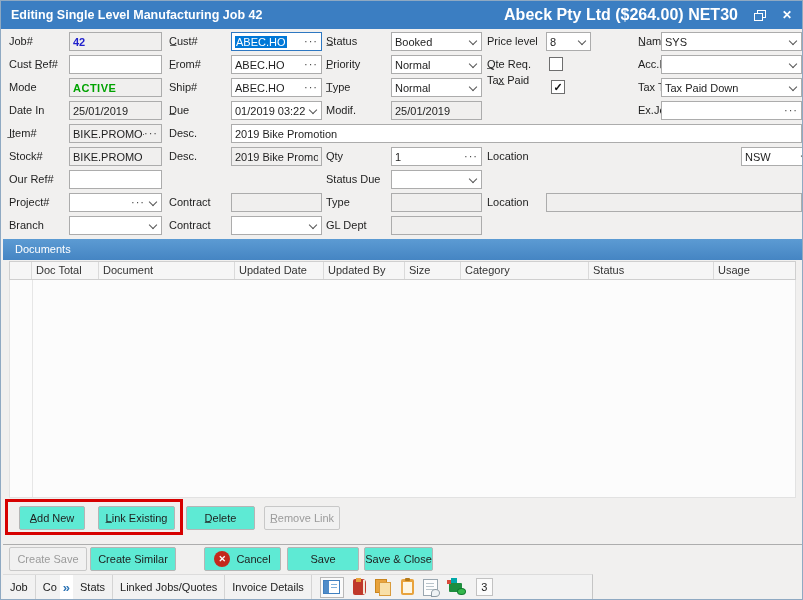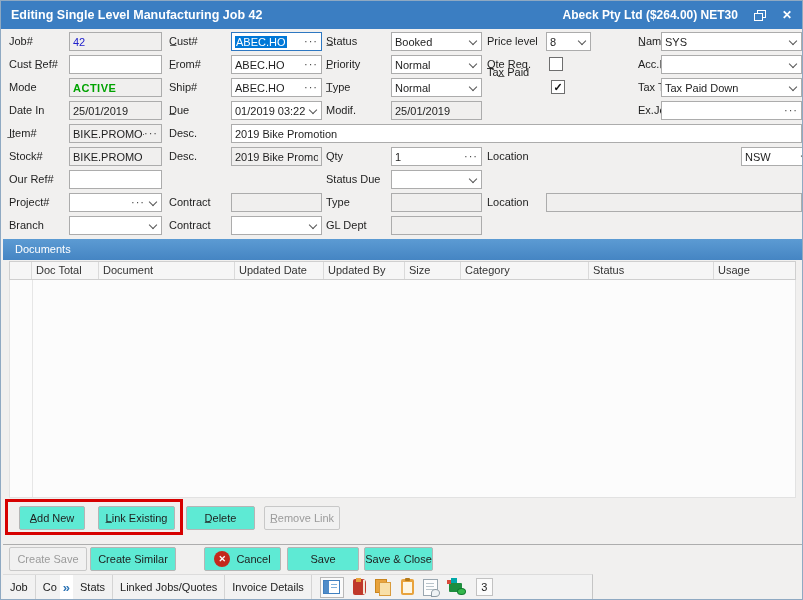--- a/index.html
+++ b/index.html
@@ -6,34 +6,34 @@
   .window{
     position:relative;width:803px;height:600px;box-sizing:border-box;
     background:#F1F0EF;border:1px solid #8FA9C2;overflow:hidden;
     font-family:"Liberation Sans",sans-serif;font-size:11px;color:#1E1E1E;
   }
   
   .titlebar{position:absolute;left:0;top:0;width:100%;height:28px;background:#3B7EC2;
     display:flex;align-items:center;color:#fff;box-sizing:border-box;padding:0 10px;}
   .title{font-size:12.5px;font-weight:bold;white-space:nowrap;}
   .tb-right{margin-left:auto;display:flex;align-items:center;gap:16px;}
-  .company{font-size:12px;font-weight:bold;white-space:nowrap;}
+  .company{font-size:16px;font-weight:bold;white-space:nowrap;}
   .restore{position:relative;width:12px;height:11px;cursor:pointer;}
   .restore::before{content:"";position:absolute;right:0;top:0;width:7px;height:6px;border:1px solid #fff;}
   .restore::after{content:"";position:absolute;left:0;bottom:0;width:7px;height:6px;border:1px solid #fff;background:#3B7EC2;}
   .close{font-size:12px;font-weight:bold;cursor:pointer;line-height:1;}
   
   .lbl{position:absolute;height:19px;line-height:19px;white-space:nowrap;color:#1E1E1E;}
   .fld{position:absolute;height:19px;box-sizing:border-box;background:#fff;border:1px solid #ACACAC;
     display:flex;align-items:center;padding:0 3px;overflow:hidden;white-space:nowrap;}
   .fld .v{flex:1 1 auto;overflow:hidden;white-space:nowrap;}
   .fld.ro{background:#F0EFEE;}
   .fld.focus{border-color:#2E78C2;}
   .v.sel{flex:0 0 auto;background:#0078D7;color:#fff;padding:0 1px;}
-  .blue{color:#2020CC;font-weight:normal;}
+  .blue{color:#2020CC;font-weight:bold;}
   .green{color:#00A300;font-weight:bold;letter-spacing:.5px;}
   .dots{flex:0 0 auto;margin-left:auto;color:#444;font-size:11px;letter-spacing:1px;line-height:1;cursor:pointer;}
   .chev{flex:0 0 auto;width:9px;height:9px;position:relative;margin-left:4px;cursor:pointer;}
   .chev::before{content:"";position:absolute;left:1px;top:1px;width:5px;height:5px;
     border-right:1.2px solid #555;border-bottom:1.2px solid #555;transform:rotate(45deg);}
   .chk{position:absolute;width:14px;height:14px;box-sizing:border-box;background:#fff;border:1px solid #6E6E6E;
     text-align:center;line-height:12px;font-size:11px;color:#111;cursor:pointer;}
   .chk.checked::before{content:"\2713";font-weight:bold;}
   
   .doc-bar{position:absolute;left:2px;top:238px;width:799px;height:21px;box-sizing:border-box;
@@ -170,21 +170,21 @@
   <div class="lbl" style="left:168px;top:77px">Ship#</div>
   <div class="fld" style="left:230px;top:77px;width:91px">
       <span class="v">ABEC.HO</span>
       <span class="dots">···</span>
     </div>
   <div class="lbl" style="left:325px;top:77px">T̲ype</div>
   <div class="fld" style="left:390px;top:77px;width:91px">
       <span class="v">Normal</span>
       <span class="chev"></span>
     </div>
-  <div class="lbl" style="left:486px;top:62px">Tax̲ Paid</div>
+  <div class="lbl" style="left:486px;top:70px">Tax̲ Paid</div>
   <div class="chk checked" style="left:550px;top:79px"></div>
   <div class="lbl" style="left:637px;top:77px">Tax Total</div>
   <div class="fld" style="left:660px;top:77px;width:141px">
       <span class="v">Tax Paid Down</span>
       <span class="chev"></span>
     </div>
 
   <div class="lbl" style="left:8px;top:100px">Date In</div>
   <div class="fld ro" style="left:68px;top:100px;width:93px">
       <span class="v">25/01/2019</span>

